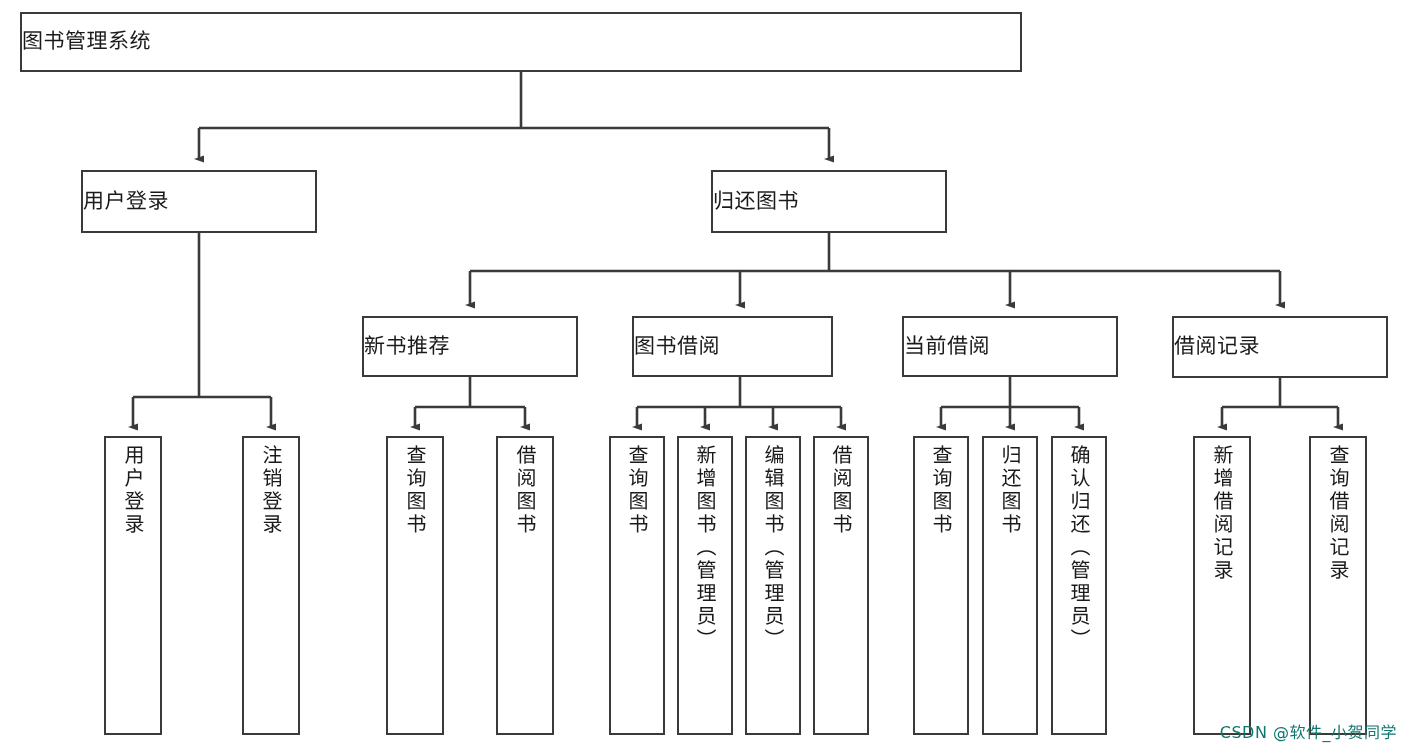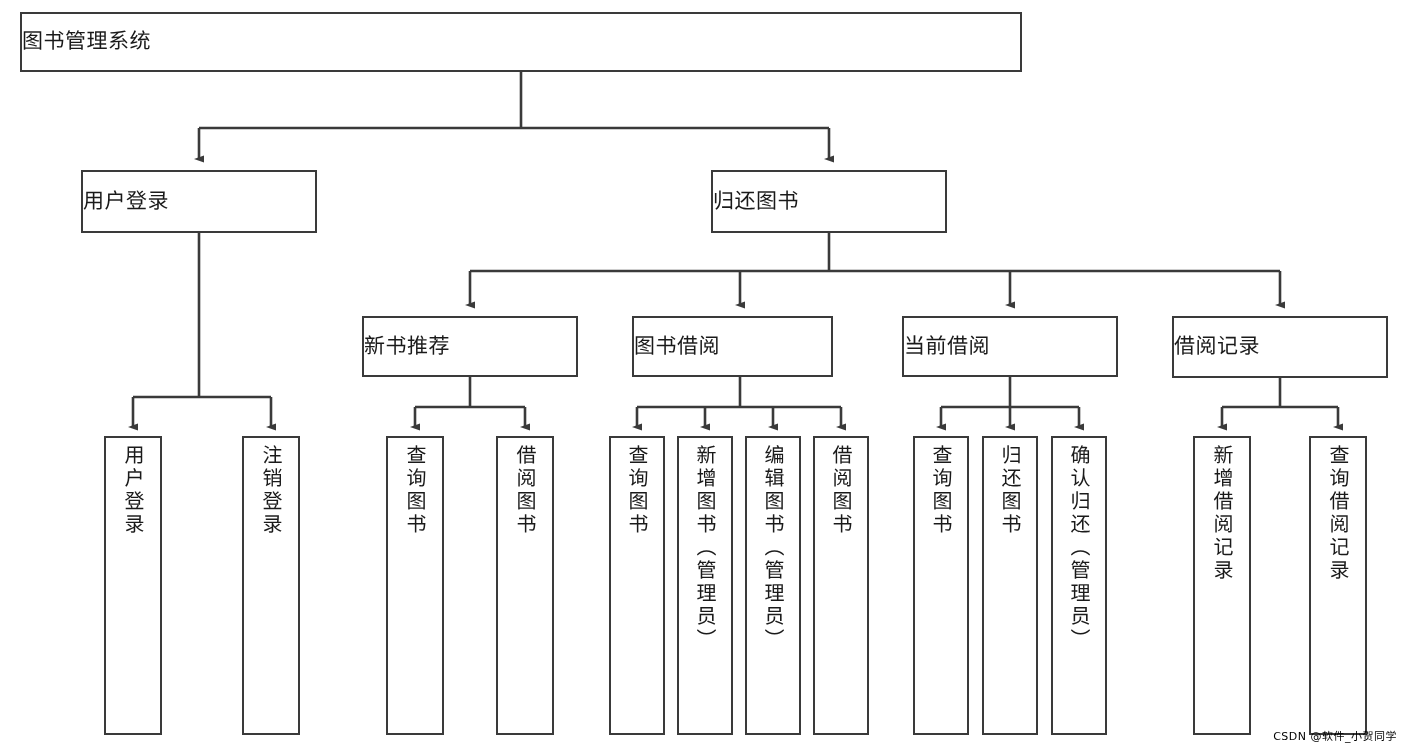--- a/index.html
+++ b/index.html
@@ -60,22 +60,22 @@
     white-space: normal;
     max-height: 282px;
   }
   .node.leaf.tall .label {
     max-height: 288px;
   }
   #watermark {
     position: absolute;
     right: 8px;
     bottom: 4px;
-    font-size: 11px;
-    color: #000000;
+    font-size: 16px;
+    color: #0f766e;
     letter-spacing: 0.5px;
     z-index: 5;
     white-space: nowrap;
   }
 </style>
 </head>
 <body>
 
 <div id="canvas">
 

